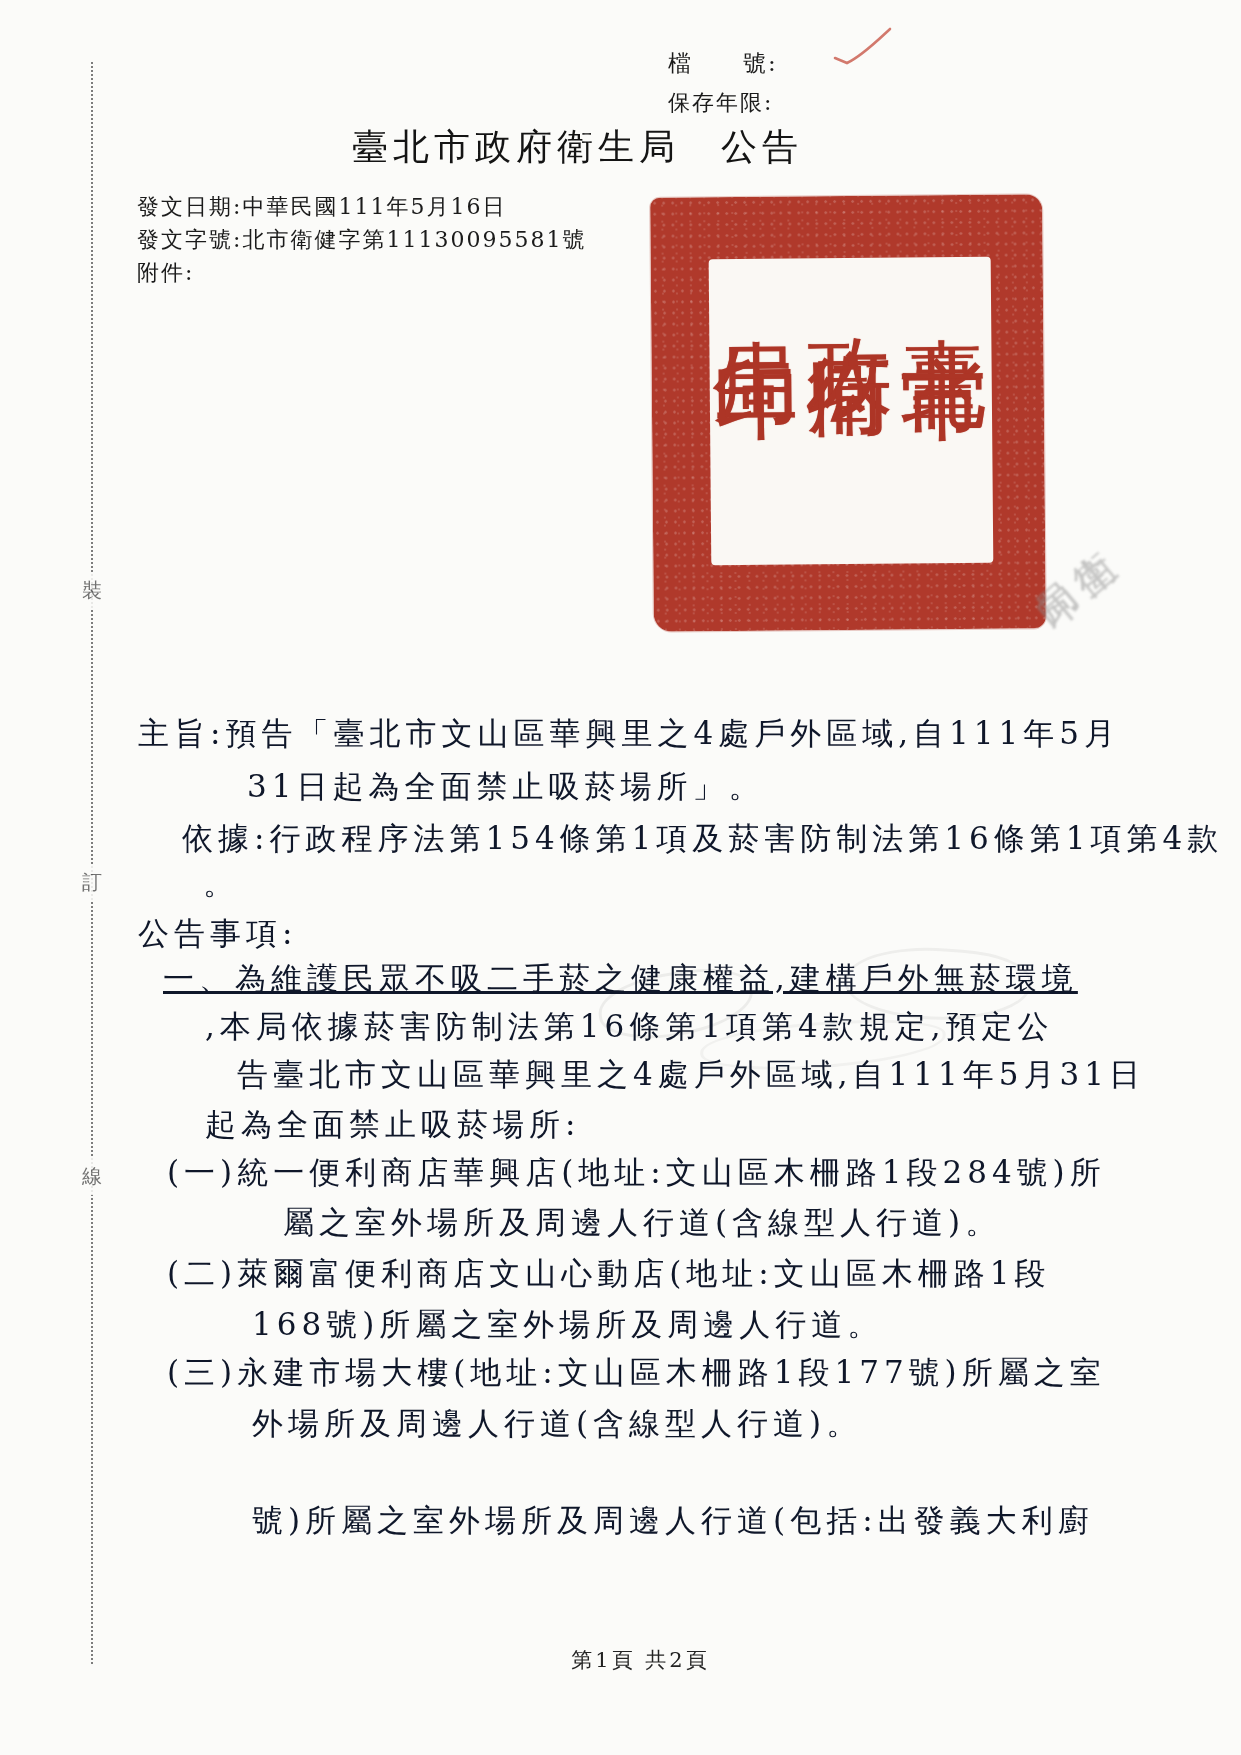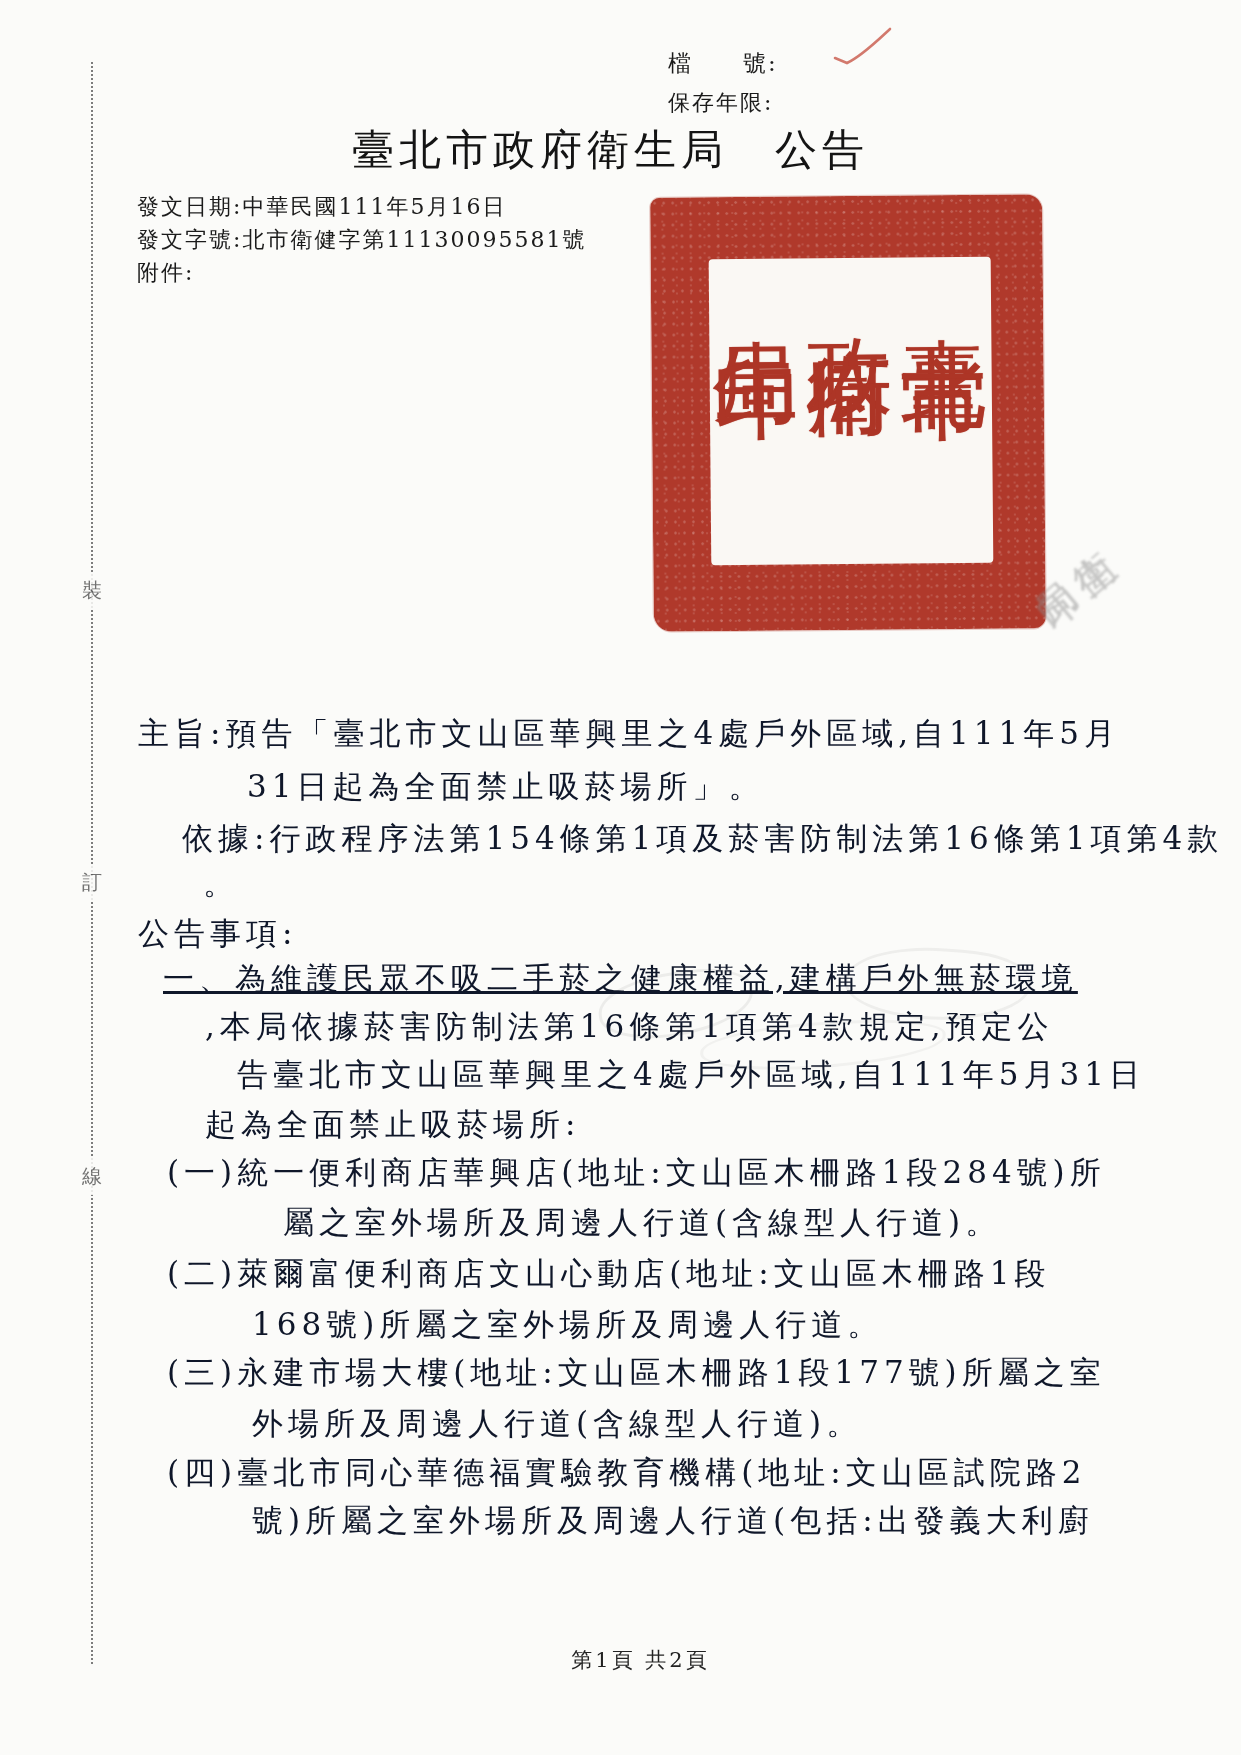--- a/index.html
+++ b/index.html
@@ -13,21 +13,21 @@
   }
   .page{position:absolute;inset:0;}
   .txt{position:absolute;white-space:nowrap;line-height:1.15;}
 
   
   .archive-no{left:668px;top:50px;font-size:23px;letter-spacing:2px;}
   .retention{left:668px;top:90px;font-size:22px;letter-spacing:2px;}
   .red-check{position:absolute;left:832px;top:26px;width:62px;height:46px;opacity:.8;}
 
   
-  .doc-title{left:352px;top:126px;font-size:42px;letter-spacing:5px;font-weight:500;color:#141414;}
+  .doc-title{left:352px;top:126px;font-size:36px;letter-spacing:5px;font-weight:500;color:#141414;}
 
   
   .meta-date{left:137px;top:194px;font-size:22px;letter-spacing:2px;}
   .meta-no{left:137px;top:227px;font-size:22px;letter-spacing:2px;}
   .meta-att{left:137px;top:260px;font-size:22px;letter-spacing:2px;}
 
   
   .binding-line{
     position:absolute;left:91px;top:62px;height:1602px;width:0;
     border-left:2px dotted rgba(75,75,75,.72);
@@ -155,18 +155,17 @@
   <div class="txt bl l-i1a">一、為維護民眾不吸二手菸之健康權益,建構戶外無菸環境</div>
   <div class="txt bl l-i1b">,本局依據菸害防制法第16條第1項第4款規定,預定公</div>
   <div class="txt bl l-i1c">告臺北市文山區華興里之4處戶外區域,自111年5月31日</div>
   <div class="txt bl l-i1d">起為全面禁止吸菸場所:</div>
   <div class="txt bl l-s1a">(一)統一便利商店華興店(地址:文山區木柵路1段284號)所</div>
   <div class="txt bl l-s1b">屬之室外場所及周邊人行道(含線型人行道)。</div>
   <div class="txt bl l-s2a">(二)萊爾富便利商店文山心動店(地址:文山區木柵路1段</div>
   <div class="txt bl l-s2b">168號)所屬之室外場所及周邊人行道。</div>
   <div class="txt bl l-s3a">(三)永建市場大樓(地址:文山區木柵路1段177號)所屬之室</div>
   <div class="txt bl l-s3b">外場所及周邊人行道(含線型人行道)。</div>
-  <div class="txt bl l-s4a">(四)臺北市同心華德福實驗教育機構(地址:文山區試院路2</div>
   <div class="txt bl l-s4b">號)所屬之室外場所及周邊人行道(包括:出發義大利廚</div>
 
   <div class="txt footer">第1頁 共2頁</div>
 
 </div>
 
 </body></html>

